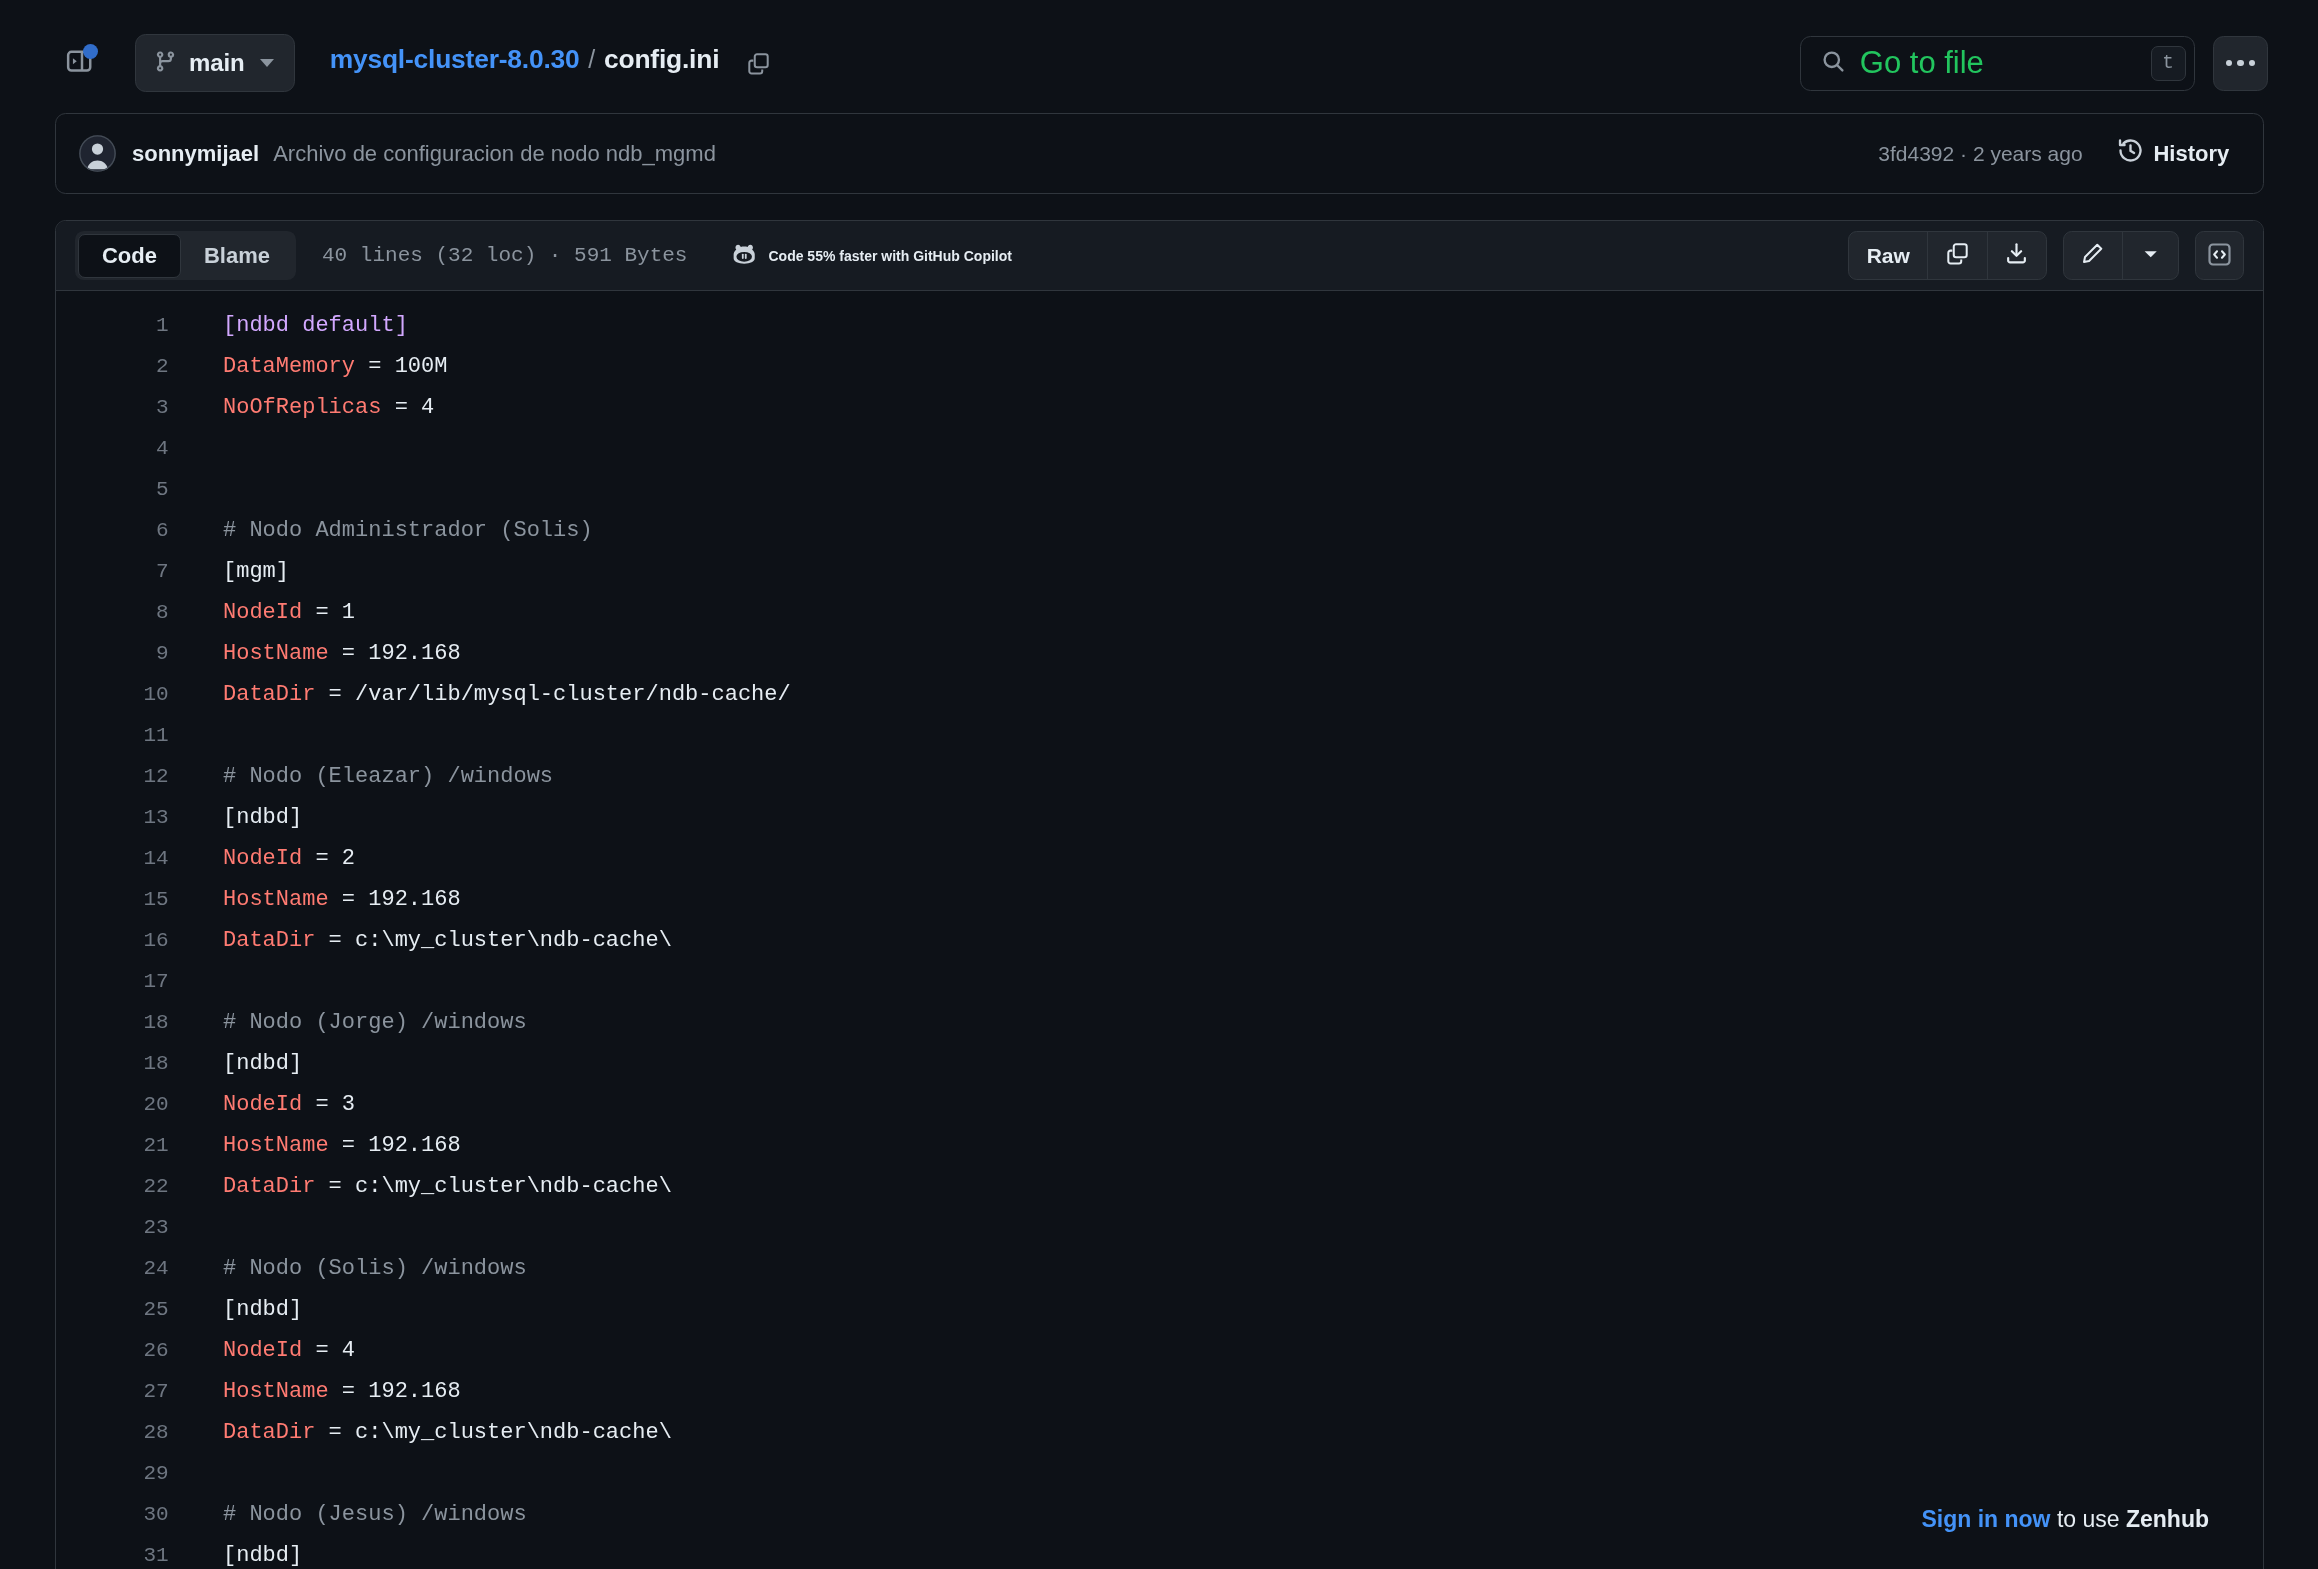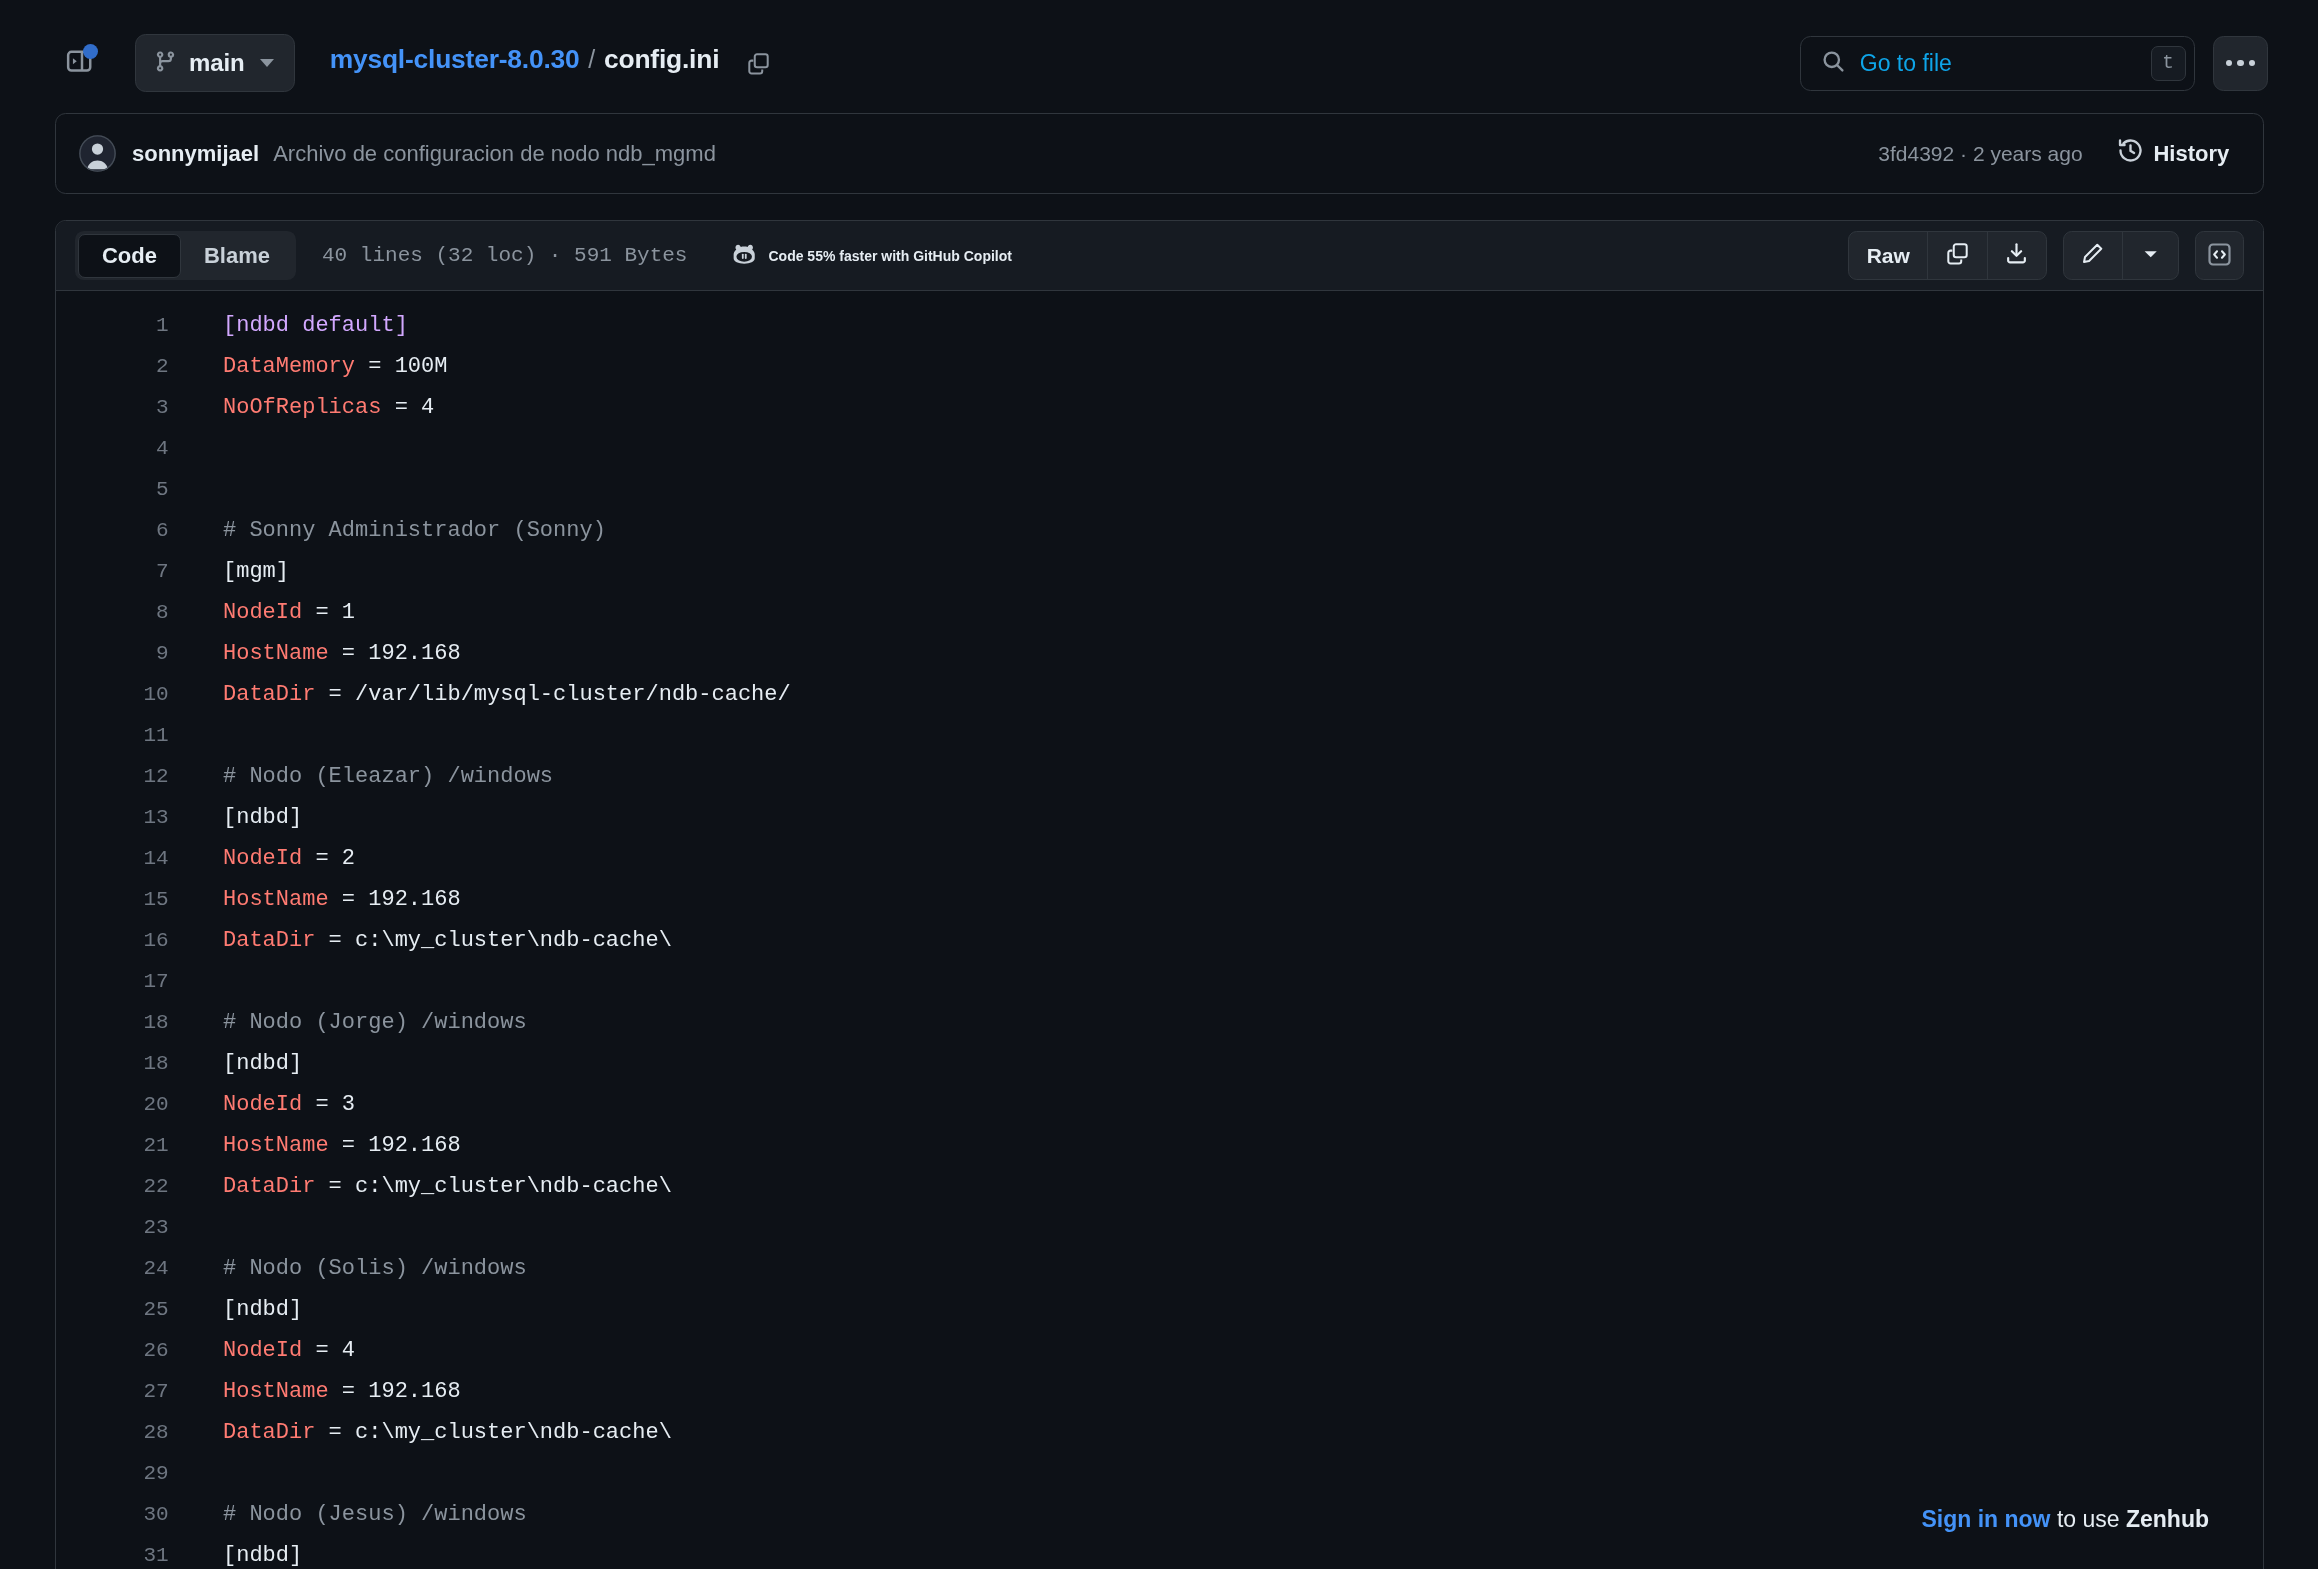--- a/index.html
+++ b/index.html
@@ -113,22 +113,22 @@
     height: 55px;
     background: #0d1117;
     border: 0.9px solid #30363d;
     border-radius: 10.6px;
     display: flex;
     align-items: center;
     padding: 0 8.8px 0 19.4px;
     cursor: text;
   }
   .gotofile-text {
-    color: #0ea5e9;
-    font-size: 23px;
+    color: #22c55e;
+    font-size: 31px;
     margin-left: 14px;
     flex: 1;
   }
   .kbd {
     width: 35px; height: 35px;
     border: 0.9px solid #30363d;
     border-radius: 7px;
     background: #161b22;
     color: #8b949e;
     font-size: 19.4px;
@@ -505,21 +505,21 @@
         </div>
       </div>
     </div>
 
     <div class="code-area" id="code-area">
         <div class="code-line"><div class="ln">1</div><div class="code-txt"><span class="tok-section">[ndbd default]</span></div></div>
         <div class="code-line"><div class="ln">2</div><div class="code-txt"><span class="tok-key">DataMemory</span><span class="tok-plain"> = 100M</span></div></div>
         <div class="code-line"><div class="ln">3</div><div class="code-txt"><span class="tok-key">NoOfReplicas</span><span class="tok-plain"> = 4</span></div></div>
         <div class="code-line"><div class="ln">4</div><div class="code-txt"></div></div>
         <div class="code-line"><div class="ln">5</div><div class="code-txt"></div></div>
-        <div class="code-line"><div class="ln">6</div><div class="code-txt"><span class="tok-comment"># Sonny Administrador (Sonny)</span></div></div>
+        <div class="code-line"><div class="ln">6</div><div class="code-txt"><span class="tok-comment"># Nodo Administrador (Solis)</span></div></div>
         <div class="code-line"><div class="ln">7</div><div class="code-txt"><span class="tok-plain">[mgm]</span></div></div>
         <div class="code-line"><div class="ln">8</div><div class="code-txt"><span class="tok-key">NodeId</span><span class="tok-plain"> = 1</span></div></div>
         <div class="code-line"><div class="ln">9</div><div class="code-txt"><span class="tok-key">HostName</span><span class="tok-plain"> = 192.168</span></div></div>
         <div class="code-line"><div class="ln">10</div><div class="code-txt"><span class="tok-key">DataDir</span><span class="tok-plain"> = /var/lib/mysql-cluster/ndb-cache/</span></div></div>
         <div class="code-line"><div class="ln">11</div><div class="code-txt"></div></div>
         <div class="code-line"><div class="ln">12</div><div class="code-txt"><span class="tok-comment"># Nodo (Eleazar) /windows</span></div></div>
         <div class="code-line"><div class="ln">13</div><div class="code-txt"><span class="tok-plain">[ndbd]</span></div></div>
         <div class="code-line"><div class="ln">14</div><div class="code-txt"><span class="tok-key">NodeId</span><span class="tok-plain"> = 2</span></div></div>
         <div class="code-line"><div class="ln">15</div><div class="code-txt"><span class="tok-key">HostName</span><span class="tok-plain"> = 192.168</span></div></div>
         <div class="code-line"><div class="ln">16</div><div class="code-txt"><span class="tok-key">DataDir</span><span class="tok-plain"> = c:\my_cluster\ndb-cache\</span></div></div>

